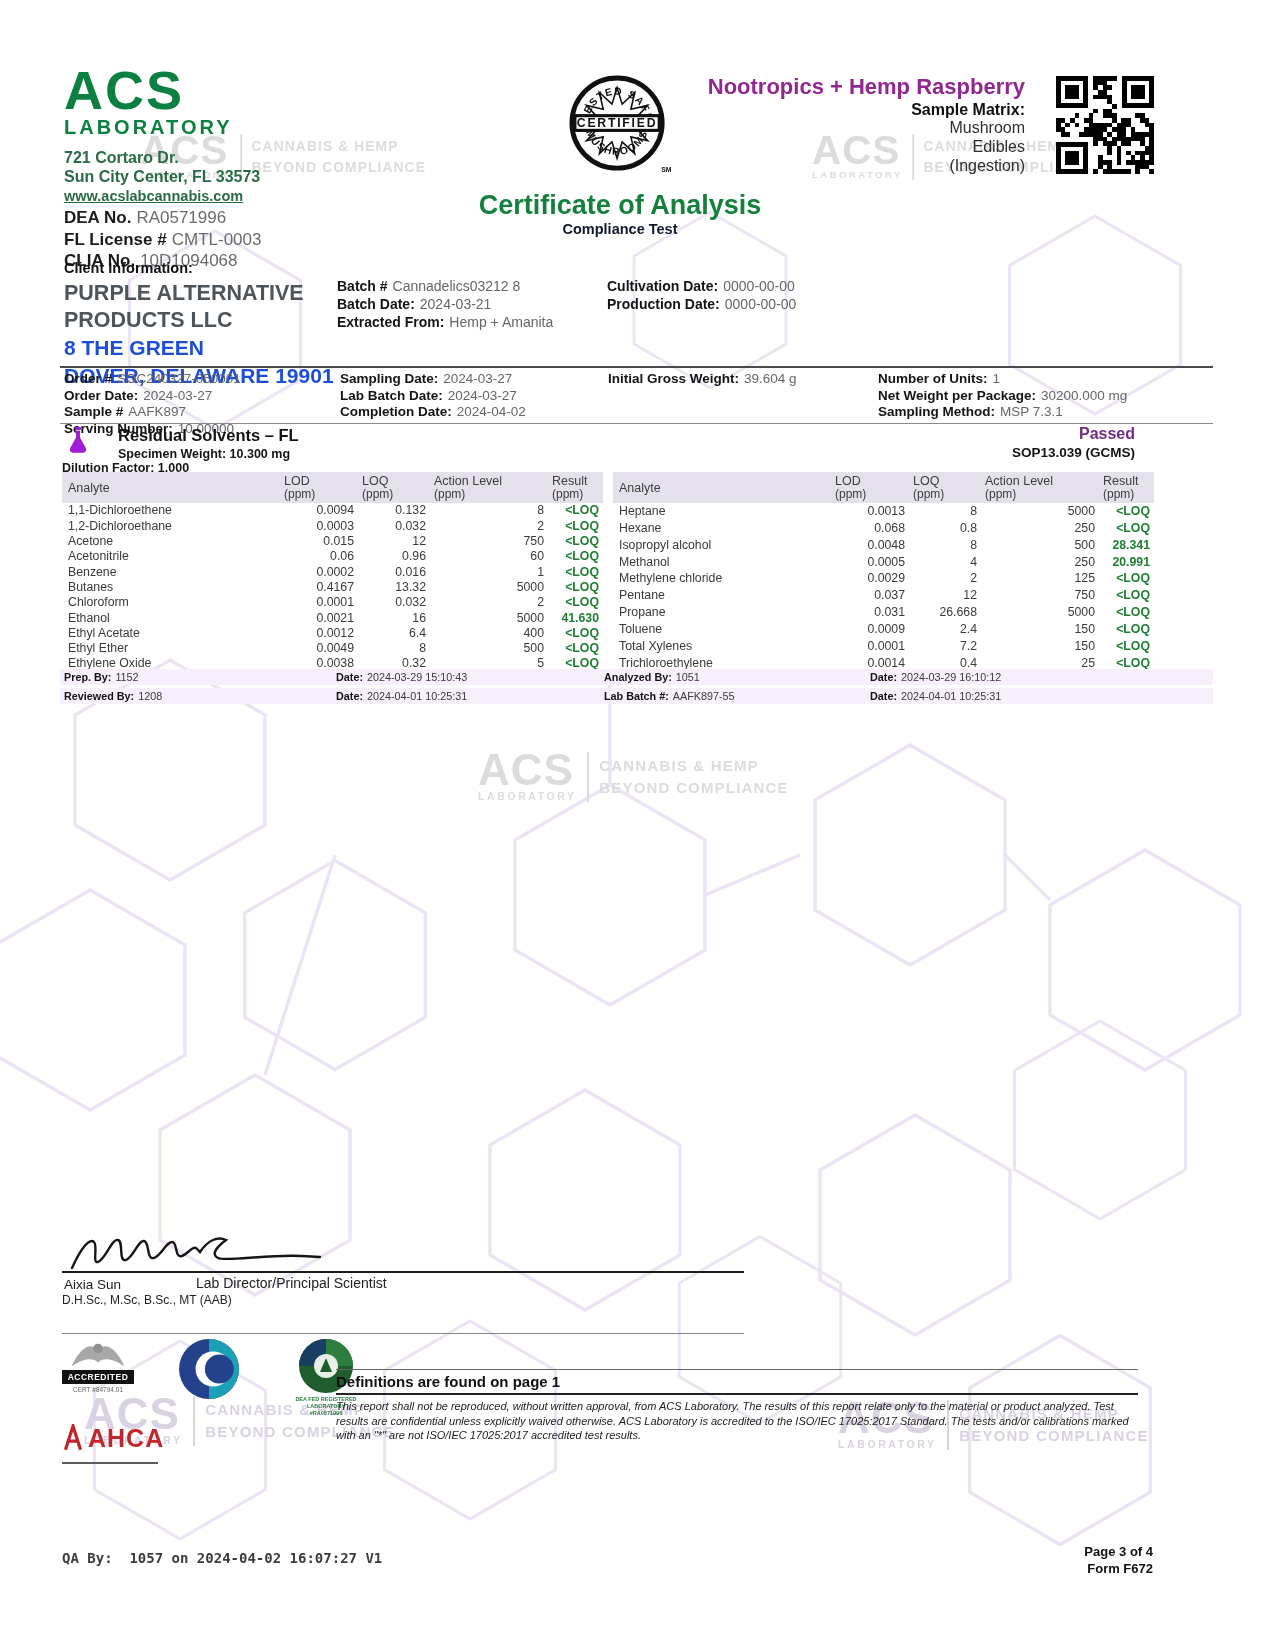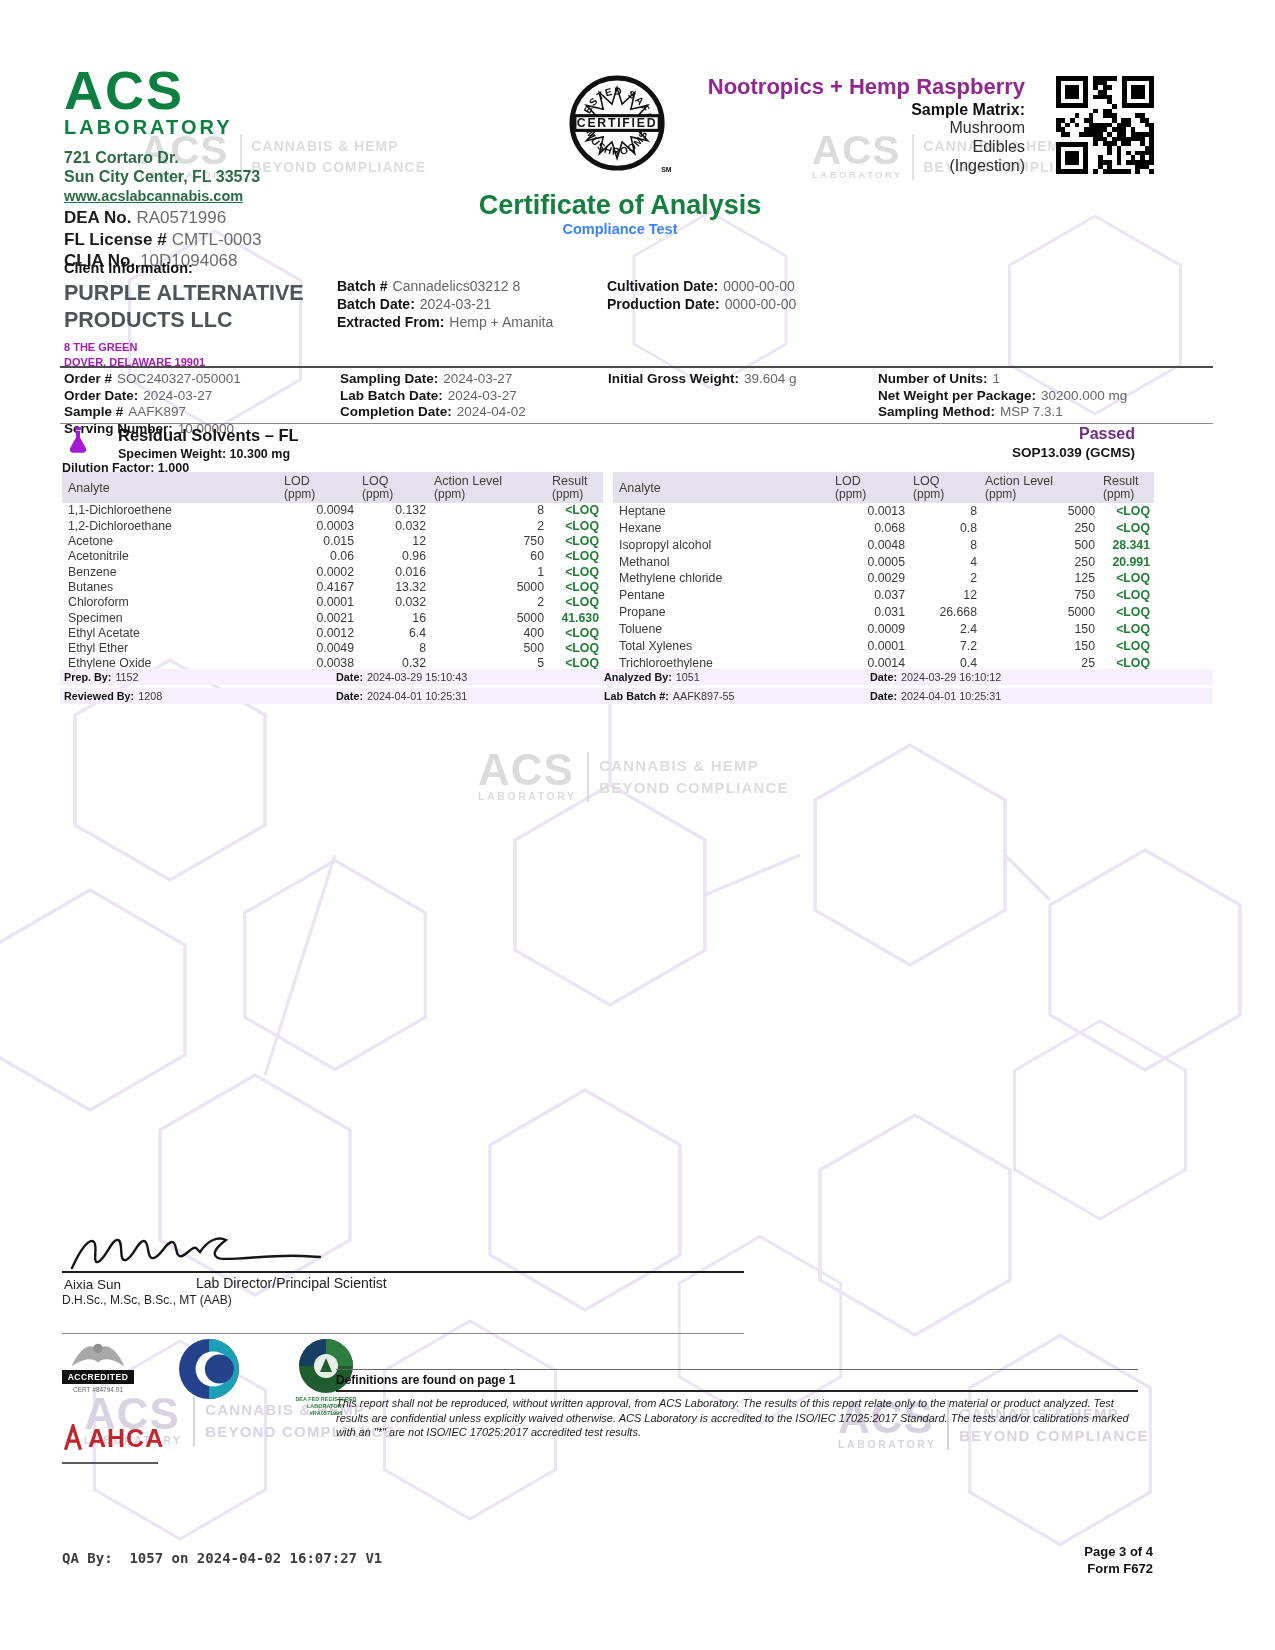--- a/index.html
+++ b/index.html
@@ -22,39 +22,39 @@
 .logo-lab{font-size:20px;font-weight:700;color:#0c8040;letter-spacing:3px;margin-top:2px}
 .addr{margin-top:9px;font-size:16px;font-weight:700;color:#2a6b45;line-height:1.2}
 .site{display:inline-block;font-size:14.5px;font-weight:700;color:#2a6b45;text-decoration:underline;margin:2px 0 3px;cursor:pointer}
 .cred{font-size:17px;line-height:1.26;color:#6b6b6b}
 .cred b{color:#1b1b1b;margin-right:5px}
 
 
 .hdr-center{position:absolute;left:420px;top:74px;width:400px;text-align:center}
 .seal{width:104px;height:102px;margin:0 auto;display:block}
 .coa-title{margin-top:14px;font-size:27px;font-weight:800;color:#15803d}
-.coa-sub{font-size:14.5px;font-weight:700;color:#3b82f6}
+.coa-sub{font-size:14.5px;font-weight:700;color:#0f172a}
 
 
 .sample-block{position:absolute;left:690px;top:74px;width:335px;text-align:right}
 .product-name{font-size:22px;font-weight:800;color:#92278f}
 .matrix-label{font-size:16px;font-weight:800;color:#101010;margin-top:1px}
 .matrix-line{font-size:16px;color:#2e2e2e;line-height:1.18}
 .qr{position:absolute;left:1056px;top:76px;width:98px;height:98px;background:#fff}
 .qr-cells{position:absolute;inset:0;display:grid;grid-template:repeat(21,1fr)/repeat(21,1fr)}
 .qr-cells i{background:#000;display:block}
 .qr-finder{position:absolute;width:32px;height:32px;border:5px solid #000;background:#fff}
 .qr-finder::after{content:"";position:absolute;inset:4px;background:#000}
 .qr-finder.tl{left:0;top:0}.qr-finder.tr{right:0;top:0}.qr-finder.bl{left:0;bottom:0}
 
 
 .client{position:absolute;left:64px;top:260px;width:285px}
 .client-h{font-size:14.5px;font-weight:700;color:#101010}
 .client-name{font-size:21.5px;font-weight:800;color:#4d545a;line-height:1.25;margin-top:4px}
-.client-addr{font-size:11px;font-weight:700;color:#a21caf;line-height:1.35;margin-top:6px}
+.client-addr{font-size:21px;font-weight:700;color:#1d4ed8;line-height:1.35;}
 .lv{font-size:14px;line-height:1.3;color:#666;white-space:nowrap}
 .lv b{color:#141414;margin-right:5px}
 .batch-col{position:absolute;left:337px;top:277px}
 .prod-col{position:absolute;left:607px;top:277px}
 
 
 .order-rule{position:absolute;left:60px;top:366px;width:1153px;border-top:2px solid #4a4a4a}
 .order-col{position:absolute;top:371px}
 .order-col .lv{font-size:13.5px;line-height:1.24;color:#666}
 .oc1{left:64px}.oc2{left:340px}.oc3{left:608px}.oc4{left:878px}
@@ -103,21 +103,21 @@
 .acc-dea{width:84px}
 .acc-dea svg{width:56px;height:56px;display:block;margin:0 auto}
 .dea-cap{font-size:5.5px;color:#2c7d3f;font-weight:700;line-height:1.25;margin-top:2px}
 .ahca{position:absolute;left:62px;top:1424px;display:flex;align-items:center;gap:4px}
 .ahca-mark{width:22px;height:28px}
 .ahca-text{color:#c0272d;font-size:25px;font-weight:800;letter-spacing:1px;line-height:1}
 .ahca-under{position:absolute;left:62px;top:1462px;width:96px;border-top:2px solid #5c5c5c}
 
 
 .defs{position:absolute;left:336px;top:1369px;width:802px;border-top:1.5px solid #666;padding-top:2px}
-.defs-h{font-size:12px;font-weight:800;color:#111;padding:1px 0 2px}
+.defs-h{font-size:15px;font-weight:800;color:#111;padding:1px 0 2px}
 .defs-bar{border-top:2.2px solid #222;margin:1px 0 4px}
 .defs-text{font-size:11px;font-style:italic;color:#1c1c1c;line-height:1.32}
 
 
 .qa-line{position:absolute;left:62px;top:1550px;font-family:"DejaVu Sans Mono",monospace;font-size:14px;font-weight:700;color:#3c3c3c;white-space:pre}
 .page-num{position:absolute;right:122px;top:1544px;width:200px;text-align:right;font-size:13px;font-weight:800;color:#111}
 .form-num{position:absolute;right:122px;top:1561px;width:200px;text-align:right;font-size:13px;font-weight:800;color:#111}
 </style>
 </head>
 <body>
@@ -511,21 +511,21 @@
             <td class="result">&lt;LOQ</td>
           </tr>
             <tr>
             <td>Chloroform</td>
             <td>0.0001</td>
             <td>0.032</td>
             <td>2</td>
             <td class="result">&lt;LOQ</td>
           </tr>
             <tr>
-            <td>Specimen</td>
+            <td>Ethanol</td>
             <td>0.0021</td>
             <td>16</td>
             <td>5000</td>
             <td class="result">41.630</td>
           </tr>
             <tr>
             <td>Ethyl Acetate</td>
             <td>0.0012</td>
             <td>6.4</td>
             <td>400</td>

